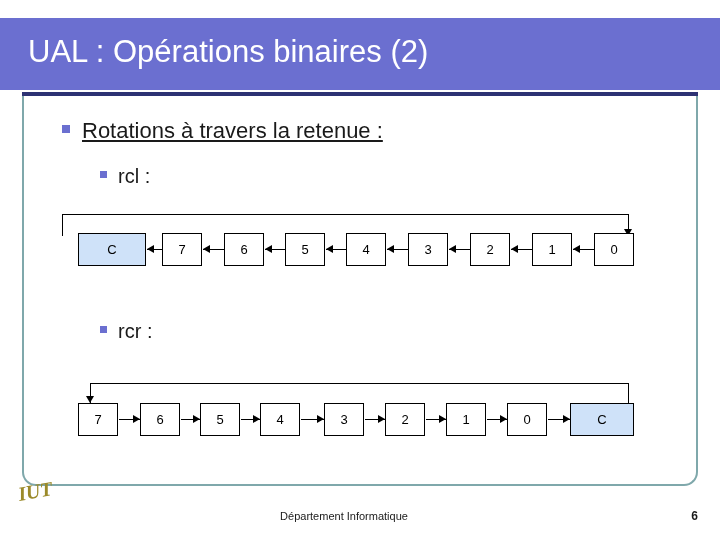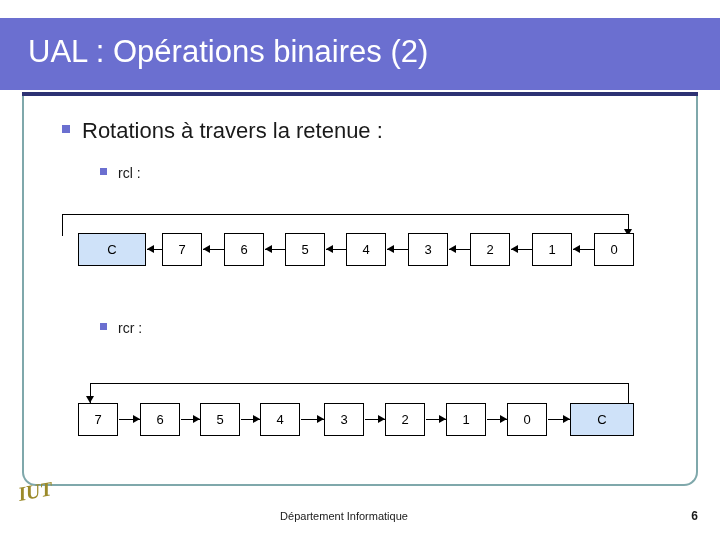--- a/index.html
+++ b/index.html
@@ -33,29 +33,29 @@
   .panel{
     position:absolute;left:22px;top:96px;width:676px;height:390px;
     border:2px solid #7fa8ab;
     border-top:none;
     border-radius:0 0 14px 14px;
     background:#ffffff;
     box-sizing:border-box;
   }
   .bullet1{
     position:absolute;left:62px;top:118px;
-    font-size:22px;color:#1a1a1a;white-space:nowrap;
+    font-size:22px;color:#1a1a1a;white-space:nowrap;text-decoration:underline;
   }
   .bullet1 .dot{
     display:inline-block;width:8px;height:8px;background:#6b6fd0;
     margin-right:12px;vertical-align:middle;
     transform:translateY(-3px);
   }
   .bullet2{
-    position:absolute;font-size:14px;color:#1a1a1a;white-space:nowrap;
+    position:absolute;font-size:20px;color:#1a1a1a;white-space:nowrap;
   }
   .bullet2 .dot{
     display:inline-block;width:7px;height:7px;background:#6b6fd0;
     margin-right:11px;vertical-align:middle;transform:translateY(-3px);
   }
   #rcl-label{left:100px;top:165px;}
   #rcr-label{left:100px;top:320px;}
 
   
   .cell{

